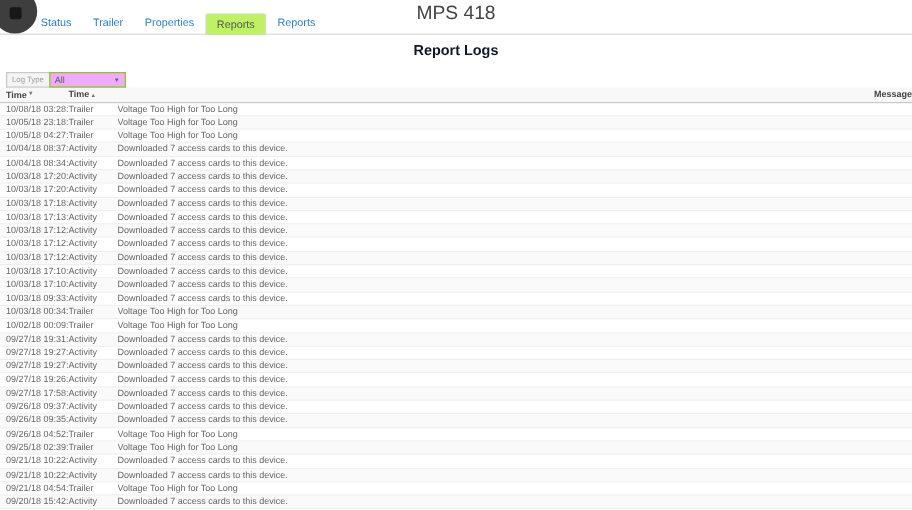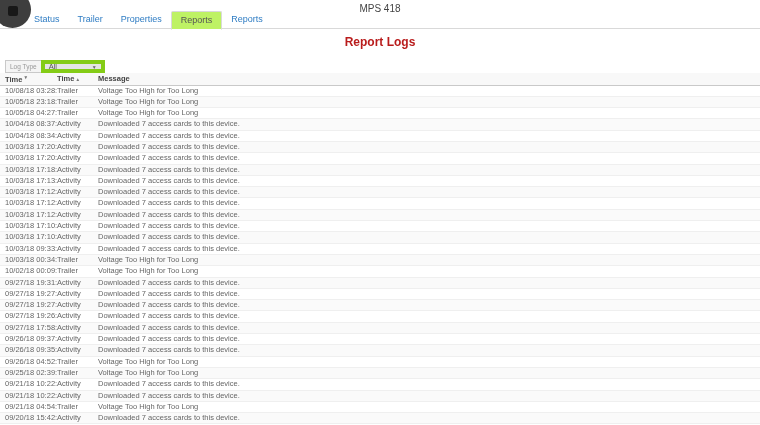--- a/index.html
+++ b/index.html
@@ -9,55 +9,55 @@
     background:#ffffff; position:relative;
     font-family:"Liberation Sans", sans-serif;
   }
   .topbar { position:relative; height:11px; }
   .logo {
     position:absolute; top:-9px; left:-6px; width:37px; height:37px;
     border-radius:50%; background:#3e3e3e; z-index:5;
     display:flex; align-items:center; justify-content:center;
   }
   .logo-inner { width:10px; height:10px; background:#181818; border-radius:2px; margin-top:3px; }
-  .title { text-align:center; font-size:10px; color:#444; padding-top:3px; }
+  .title { text-align:center; font-size:16px; color:#444; padding-top:3px; }
   .tabbar {
     display:flex; align-items:center; height:18px;
     border-bottom:1px solid #d9d9d9; padding-left:25px;
   }
   .tab {
     font-size:9px; color:#2e7cc3; padding:3px 9px 4px; cursor:pointer;
     position:relative;
   }
   .tab.active {
     background:#bef264; border:1px solid #d9d9d9; border-bottom:1px solid #fff;
     margin-bottom:-1px; color:#555; border-radius:2px 2px 0 0; z-index:2;
   }
-  .heading { text-align:center; font-size:12px; font-weight:bold; color:#b91c1c; margin:6px 0 3px; }
+  .heading { text-align:center; font-size:12px; font-weight:bold; color:#0f172a; margin:6px 0 3px; }
   .filterbar { padding:3px 0 4px 5px; height:21px; }
   .filter-group { display:inline-flex; height:13px; }
   .filter-label {
     background:#f4f4f4; border:1px solid #c9c9c9; border-right:none;
     color:#999; padding:0 4px; display:flex; align-items:center; font-size:6.5px;
   }
   .filter-select {
-    border:4px solid #84cc16; background:#e5e5e5; width:64px;
+    border:1px solid #84cc16; background:#f0abfc; width:64px;
     display:flex; align-items:center; justify-content:space-between;
     padding:0 4px; font-size:7.5px; color:#555; cursor:pointer;
   }
   .caret { font-size:5px; color:#666; }
   table { width:760px; border-collapse:collapse; table-layout:fixed; }
   thead th {
     background:#f8f8f8; border-bottom:1px solid #c9c9c9;
     font-size:7.5px; color:#444; text-align:left; height:12px;
     padding:0; font-weight:bold; cursor:pointer; white-space:nowrap;
   }
   th.col-time { width:57px; padding-left:5px; }
   th.col-type { width:41px; }
-  th.col-msg  { padding-left:0; }
+  th.col-msg  { padding-left:0;text-align:right; }
   .sort-time { font-size:5px; vertical-align:3px; color:#777; }
   .sort-type { font-size:5px; color:#777; }
   tbody td {
     font-size:7.5px; color:#666; height:10.3px; line-height:10.3px;
     border-bottom:1px solid #efefef; padding:0;
     white-space:nowrap; overflow:hidden;
   }
   tbody td:first-child { padding-left:5px; }
   tbody tr:nth-child(even) { background:#fafafa; }
 </style>

